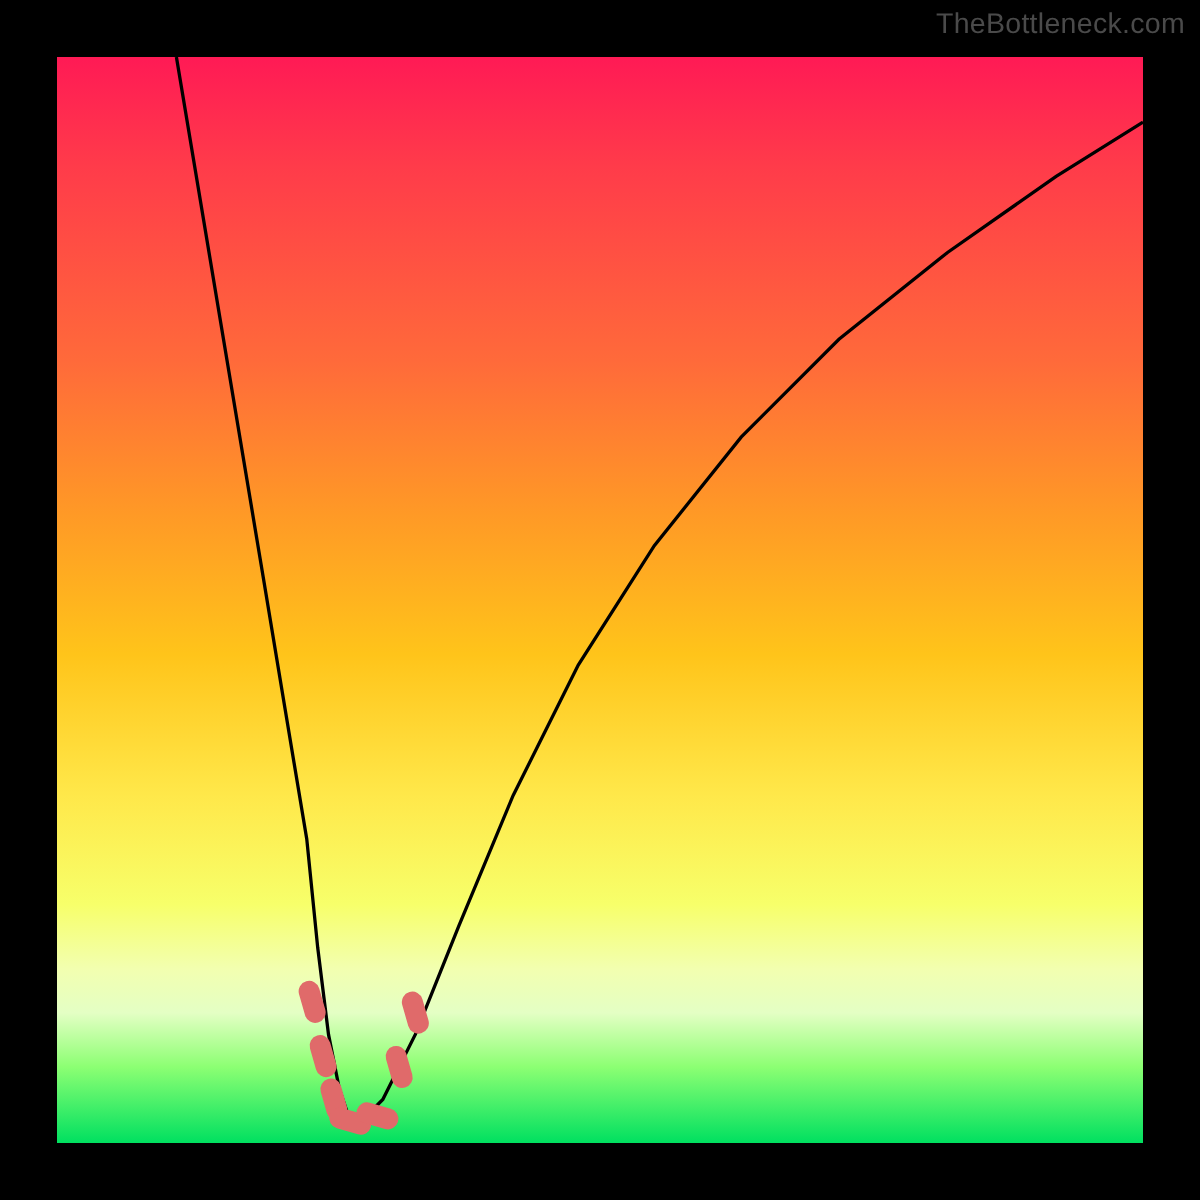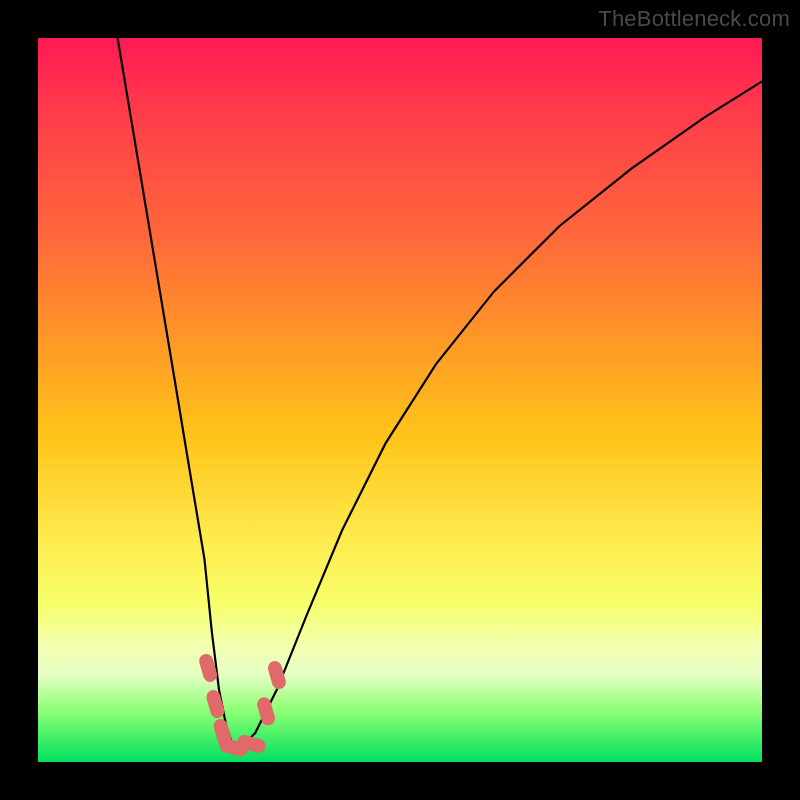--- a/index.html
+++ b/index.html
@@ -38,21 +38,21 @@
       #e4ffc4 88%,
       #8cff73 93%,
       #00e060 100%
     );
   }
   .watermark {
     position: absolute;
     top: 6px;
     right: 10px;
     color: #4a4a4a;
-    font-size: 22px;
+    font-size: 19px;
     font-weight: 500;
     letter-spacing: 0.2px;
     user-select: none;
   }
   svg.curve {
     position: absolute;
     left: 0;
     top: 0;
     width: 724px;
     height: 724px;

